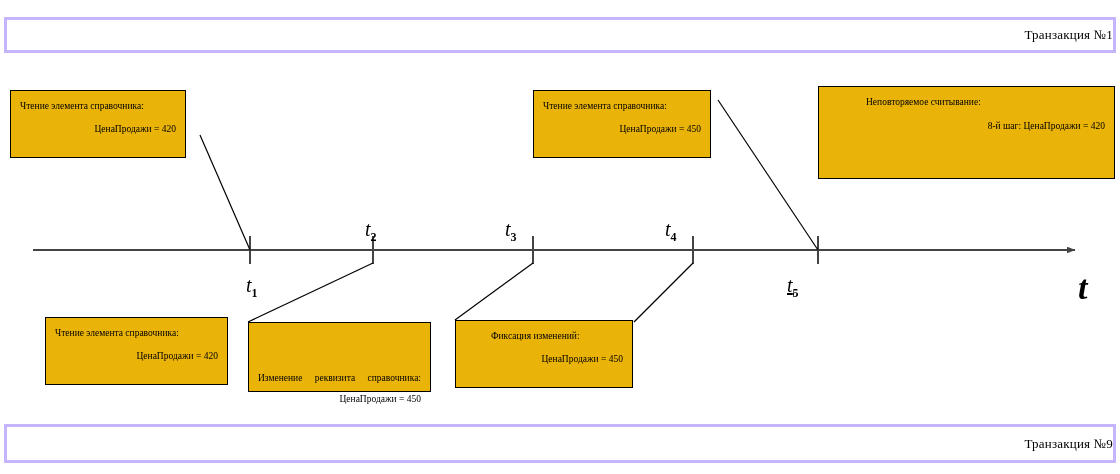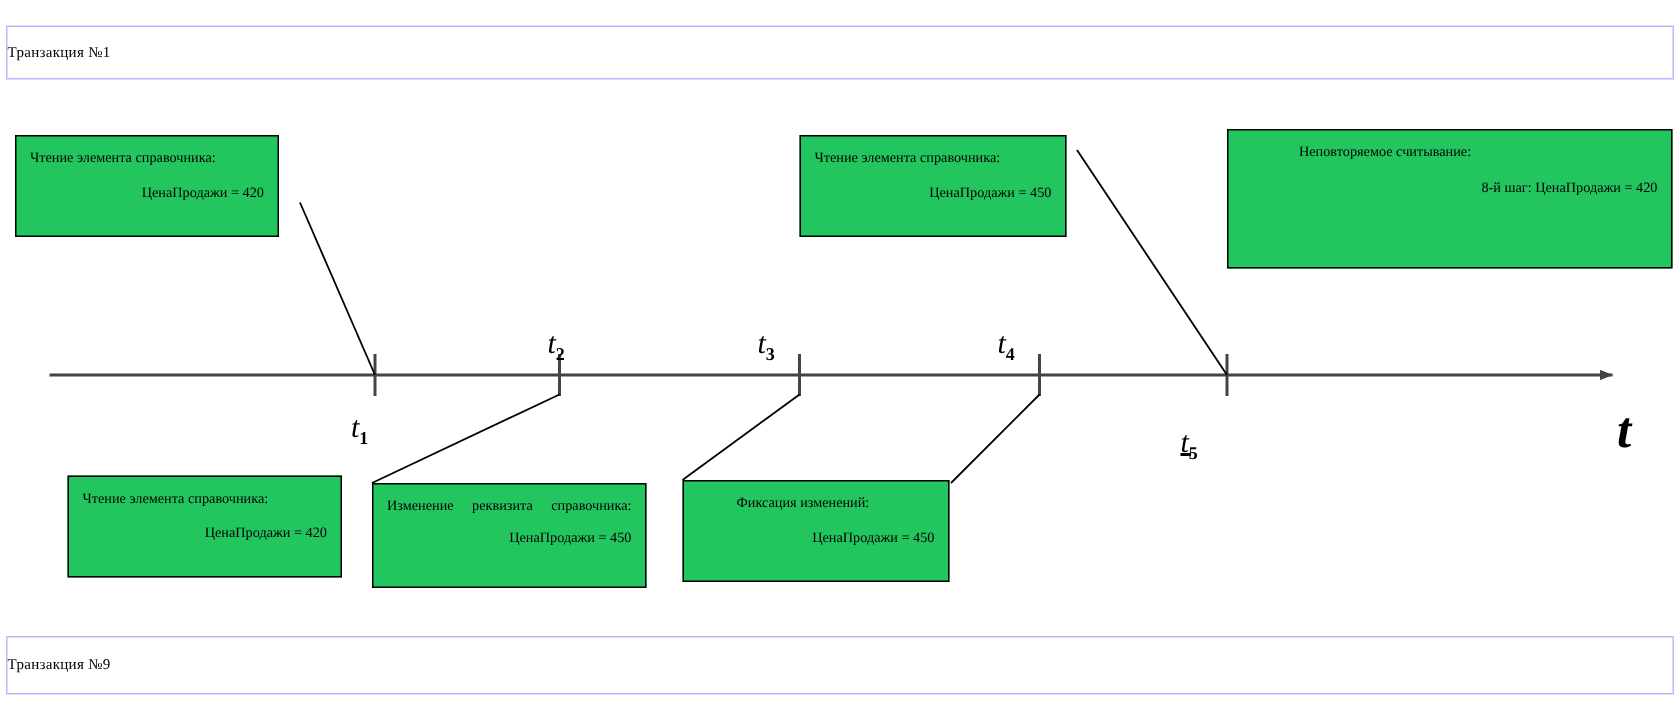--- a/index.html
+++ b/index.html
@@ -8,46 +8,47 @@
     background:#ffffff;
     font-family:"Liberation Serif", serif;
     color:#000;
     overflow:hidden;
   }
   #canvas{position:relative;width:1120px;height:474px;}
 
   
   .band{
     position:absolute;
-    border:1px solid #c4b5fd;
+    border:3px solid #c4b5fd;
     box-sizing:border-box;
-    display:flex;align-items:center;justify-content:flex-start;
-    font-size:10px;
+    display:flex;align-items:center;justify-content:flex-end;
+    font-size:13px;
     letter-spacing:.2px;
   }
   #band-top{left:4px;top:17px;width:1112px;height:36px;}
   #band-bottom{left:4px;top:424px;width:1112px;height:39px;}
 
   
   .note{
     position:absolute;
     border:1px solid #000;
     box-sizing:border-box;
-    background:#22c55e;
+    background:#eab308;
     font-size:9.5px;
     line-height:1.15;
     padding:10px 9px 8px 9px;
   }
   .note .ln{margin:0 0 12px 0;white-space:nowrap;}
   .note .ln:last-child{margin-bottom:0;text-align:right;}
   .note.just .ln.j{
     white-space:normal;
     text-align:justify;
     text-align-last:justify;
     margin-bottom:10px;
+    margin-top:40px;
   }
 
   #note-a{left:10px;  top:90px;  width:176px; height:68px;}
   #note-b{left:533px; top:90px;  width:178px; height:68px;}
   #note-c{left:818px; top:86px;  width:297px; height:93px;}
   #note-d{left:45px;  top:317px; width:183px; height:68px;}
   #note-e{left:248px; top:322px; width:183px; height:70px;}
   #note-f{left:455px; top:320px; width:178px; height:68px;padding-left:35px;}
 
   #note-c .ln{margin-bottom:13px;margin-left:38px;}
@@ -130,35 +131,35 @@
   <div class="note just" id="note-e">
     <div class="ln j">Изменение реквизита справочника:</div>
     <div class="ln">ЦенаПродажи = 450</div>
   </div>
 
   <div class="note" id="note-f">
     <div class="ln">Фиксация изменений:</div>
     <div class="ln">ЦенаПродажи = 450</div>
   </div>
 
-  <div class="tlab" style="left:234px;top:274px;">
+  <div class="tlab" style="left:246px;top:274px;">
     <span>t</span><sub>1</sub>
   </div>
 
   <div class="tlab" style="left:345px;top:218px;margin-left:20px;">
     <span>t</span><sub>2</sub>
   </div>
 
   <div class="tlab" style="left:505px;top:218px;">
     <span>t</span><sub>3</sub>
   </div>
 
   <div class="tlab" style="left:665px;top:218px;">
     <span>t</span><sub>4</sub>
   </div>
 
-  <div class="tlab" style="left:787px;top:284px;text-decoration:underline;">
+  <div class="tlab" style="left:787px;top:274px;text-decoration:underline;">
     <span>t</span><sub>5</sub>
   </div>
 
   <div class="taxis" style="left:1078px;top:269px;">t</div>
 
 </div>
 
 </body></html>

